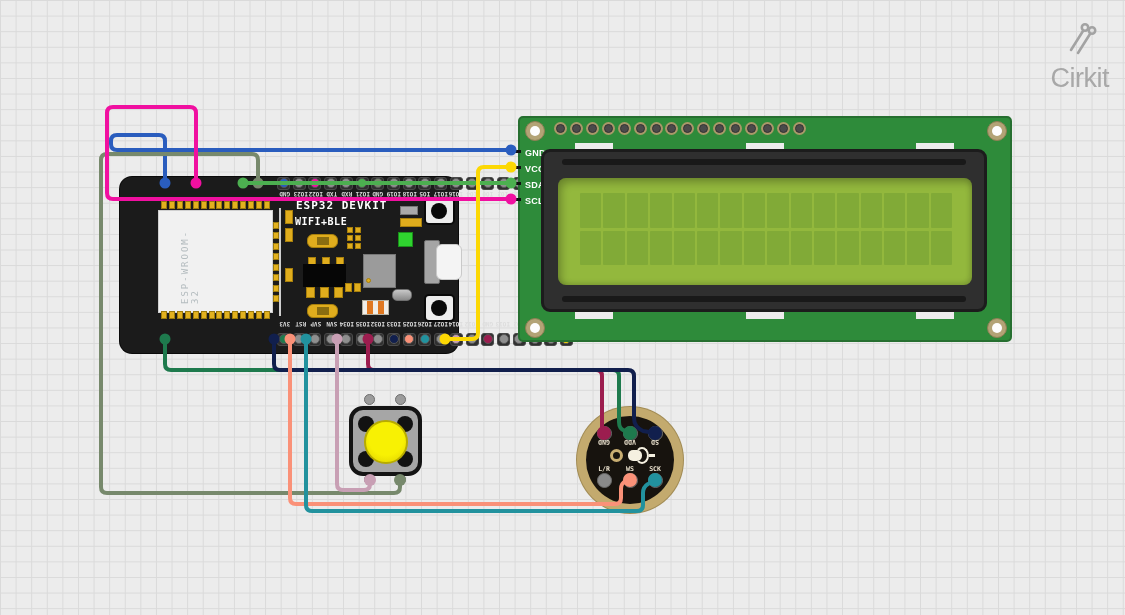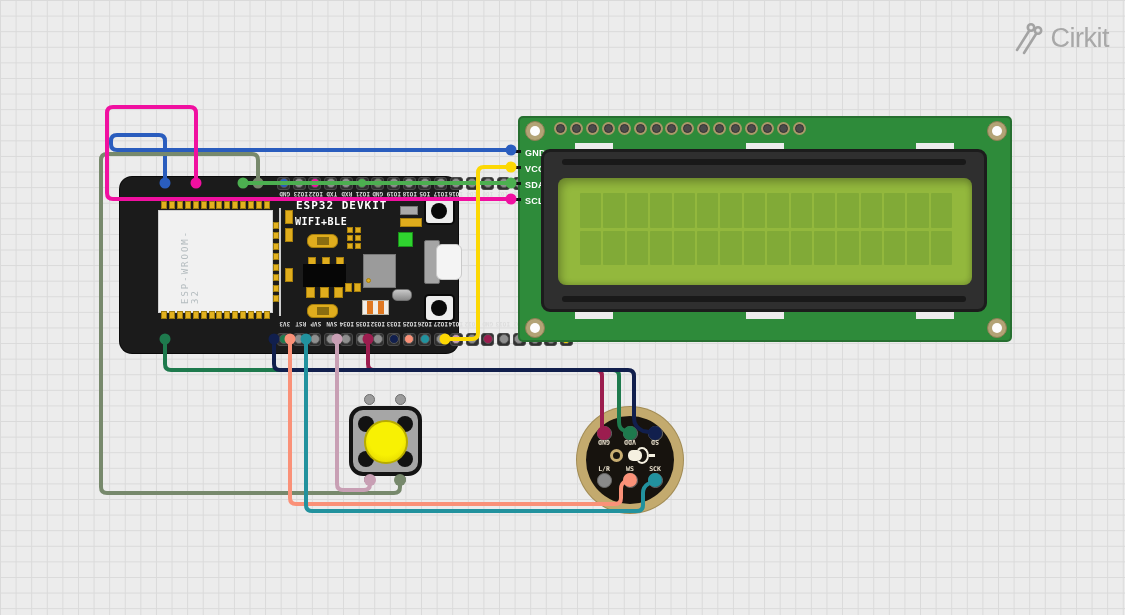--- a/index.html
+++ b/index.html
@@ -4,21 +4,21 @@
 <title>Circuit Design</title>
 <style>
   html,body{margin:0;padding:0;background:#ececec;font-family:"Liberation Sans",sans-serif;}
   #canvas{position:relative;width:1125px;height:615px;overflow:hidden;
     background-color:#ececec;
     background-image:linear-gradient(to right,#dadada 1px,transparent 1px),
                      linear-gradient(to bottom,#dadada 1px,transparent 1px);
     background-size:15.6px 15.6px;}
 
   
-  #logo{position:absolute;top:20px;right:16px;display:flex;align-items:center;gap:7px;}
+  #logo{position:absolute;top:20px;right:16px;display:flex;align-items:center;gap:7px;flex-direction:column;}
   #logo .lt{font-size:27px;color:#a8a8a8;letter-spacing:-0.5px;}
   #logo .lb{font-size:27px;color:#999;font-weight:bold;letter-spacing:-0.5px;}
 
   
   #esp32{position:absolute;left:120px;top:177px;width:338px;height:176px;background:#1b1b1b;border-radius:12px;box-shadow:0 0 0 1px #0a0a0a;}
   .padrow{position:absolute;left:157px;width:296px;display:flex;justify-content:space-between;}
   .epad{width:13px;height:13px;background:#2f2f2f;border:1px solid #4a4a4a;border-radius:3px;box-sizing:border-box;display:flex;align-items:center;justify-content:center;}
   .ehole{width:8px;height:8px;border-radius:50%;background:#8f8f8f;border:1px solid #555;}
   .lblrow{position:absolute;left:157px;width:296px;display:flex;justify-content:space-between;}
   .pinlbl{display:inline-block;width:15.5px;text-align:center;font-family:"DejaVu Sans Mono",monospace;font-size:6px;font-weight:bold;color:#ddd;transform:rotate(180deg);white-space:nowrap;}

